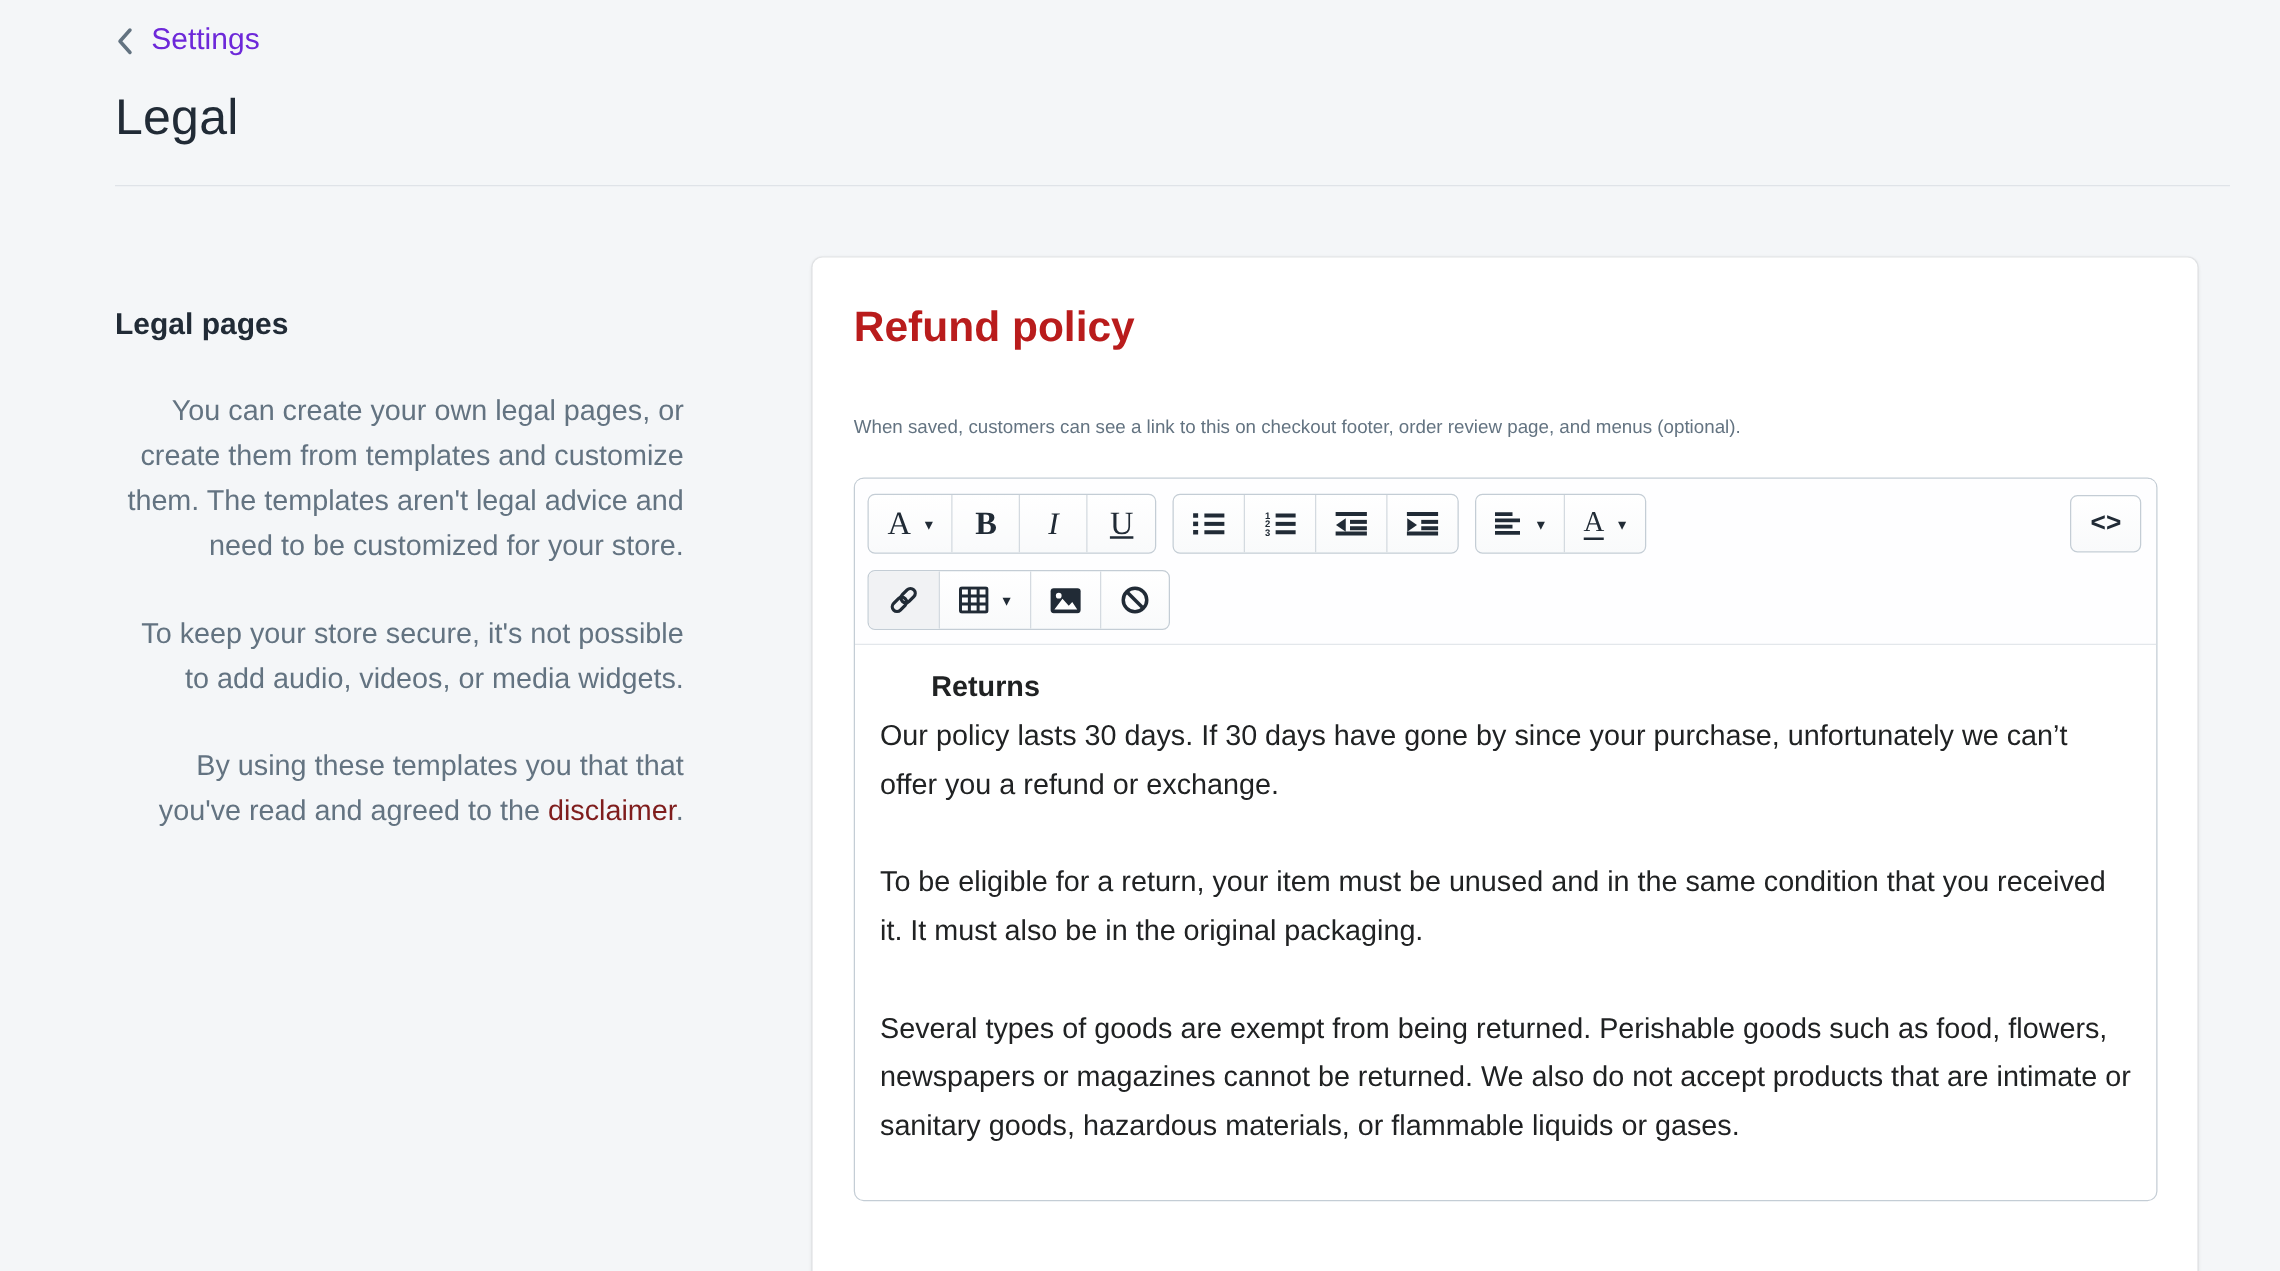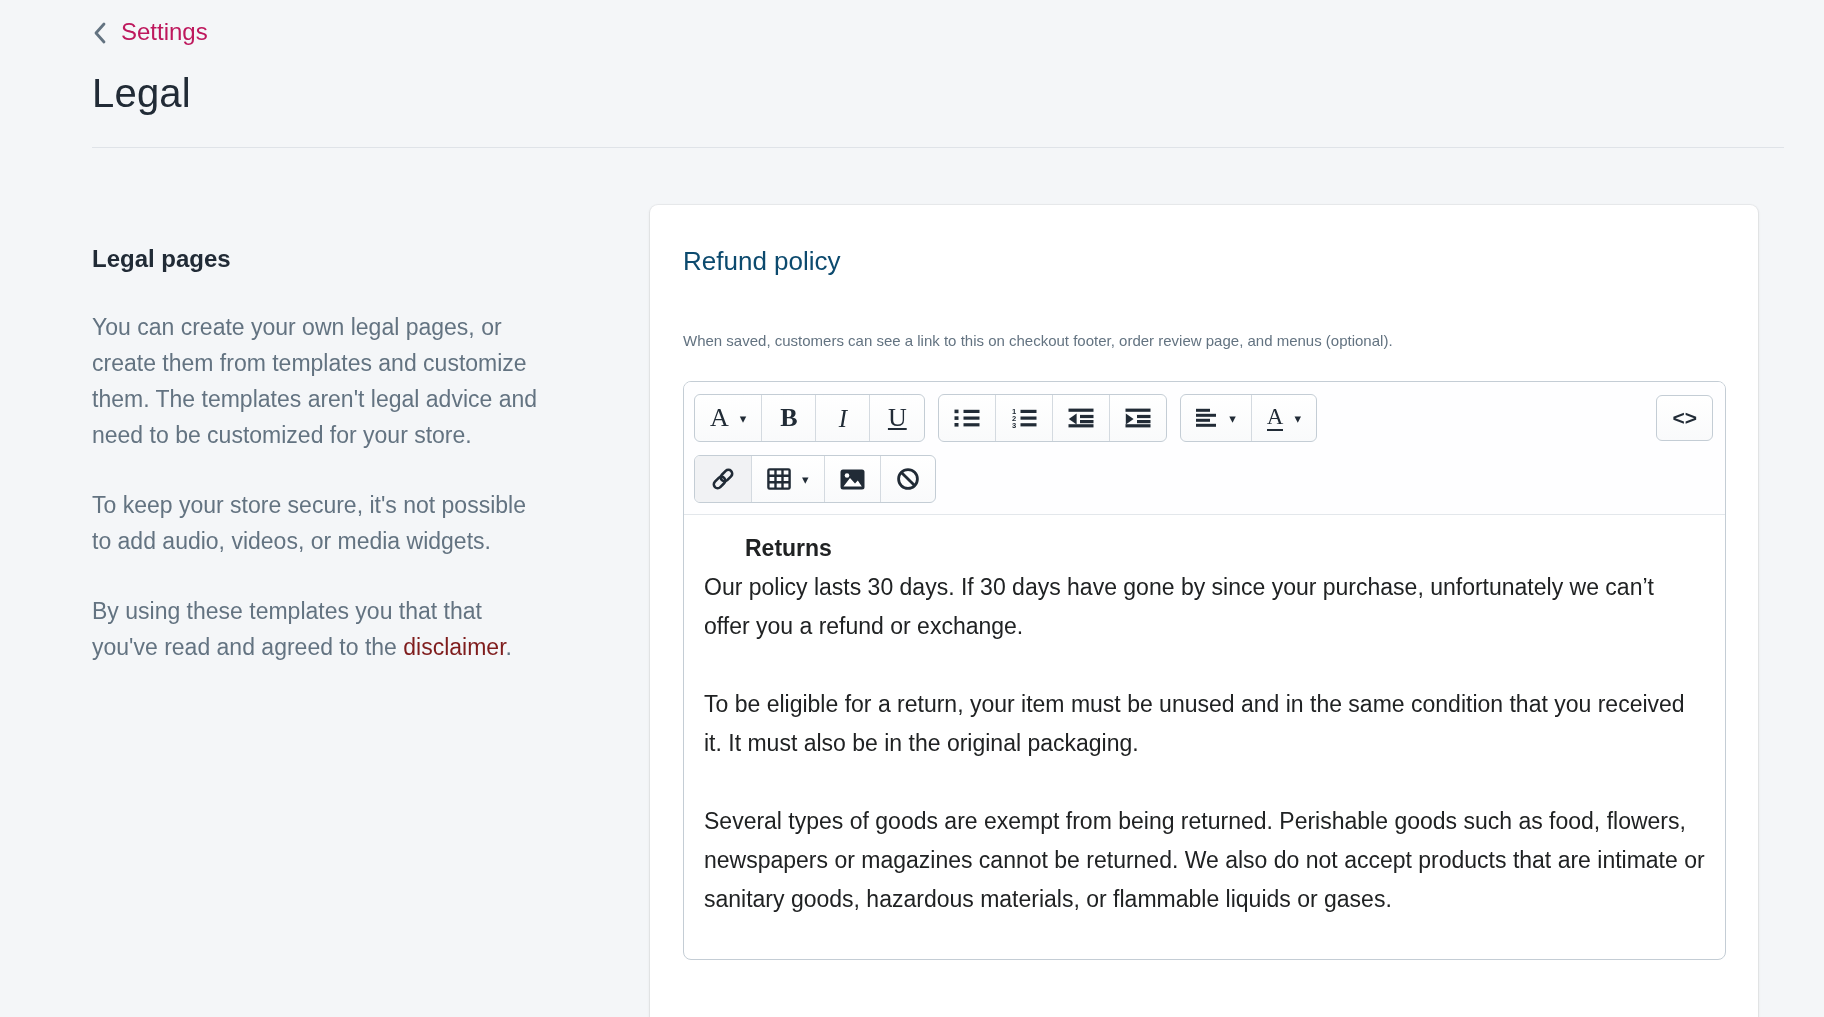--- a/index.html
+++ b/index.html
@@ -8,55 +8,55 @@
     background: #F4F6F8;
     font-family: "Liberation Sans", sans-serif;
     color: #212B36;
     position: relative;
   }
 
   
   .header { padding: 18px 40px 0 92px; }
   .breadcrumb {
     display: inline-flex; align-items: center; gap: 14px;
-    color: #be185d; font-size: 24px; cursor: pointer;
+    color: #6d28d9; font-size: 24px; cursor: pointer;
   }
   .breadcrumb .chev { display: inline-flex; margin-top: 2px; }
   .page-title {
     margin-top: 20px;
     font-size: 40px; font-weight: 400; letter-spacing: 0.2px;
     color: #212B36; line-height: 48px;
   }
   .header-divider {
     margin: 30px 40px 0 92px;
     border-bottom: 1px solid #DFE3E8;
   }
 
   
   .layout { display: flex; align-items: flex-start; padding-left: 92px; margin-top: 57px; }
 
   .annotation { width: 455px; padding-top: 38px; }
   .annotation h2 { font-size: 24px; font-weight: 700; color: #212B36; line-height: 32px; }
   .annotation p {
     margin-top: 34px;
-    font-size: 23px; line-height: 36px; color: #637381;
+    font-size: 23px; line-height: 36px; color: #637381; text-align: right;
   }
   .annotation a.link { color: #7f1d1d; text-decoration: none; cursor: pointer; }
 
   
   .card {
     margin-left: 103px;
     width: 1108px;
     min-height: 900px;
     background: #FFFFFF;
     border-radius: 8px;
     box-shadow: 0 0 0 1px rgba(63,63,68,0.05), 0 1px 3px 0 rgba(63,63,68,0.15);
     padding: 40px 32px 32px 33px;
   }
-  .card h2 { font-size: 26px; font-weight: 400; color: #0c4a6e; line-height: 32px; }
+  .card h2 { font-size: 34px; font-weight: 700; color: #b91c1c; line-height: 32px; }
   .card .desc {
     margin-top: 46px;
     font-size: 15px; line-height: 36px; color: #637381;
     max-width: 1043px;
   }
 
   
   .editor {
     margin-top: 22px;
     border: 1px solid #C4CDD5;

